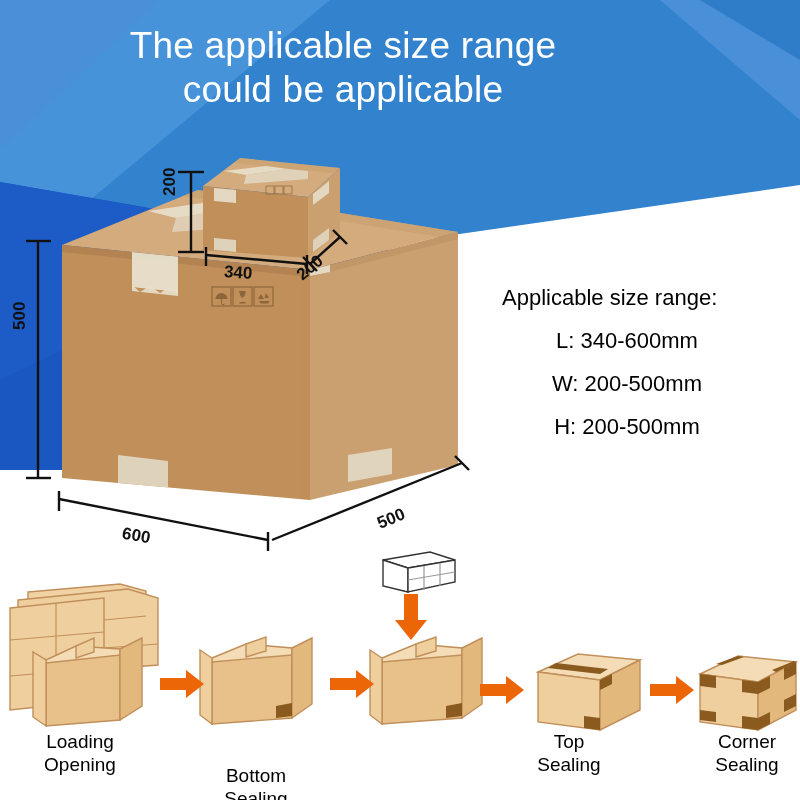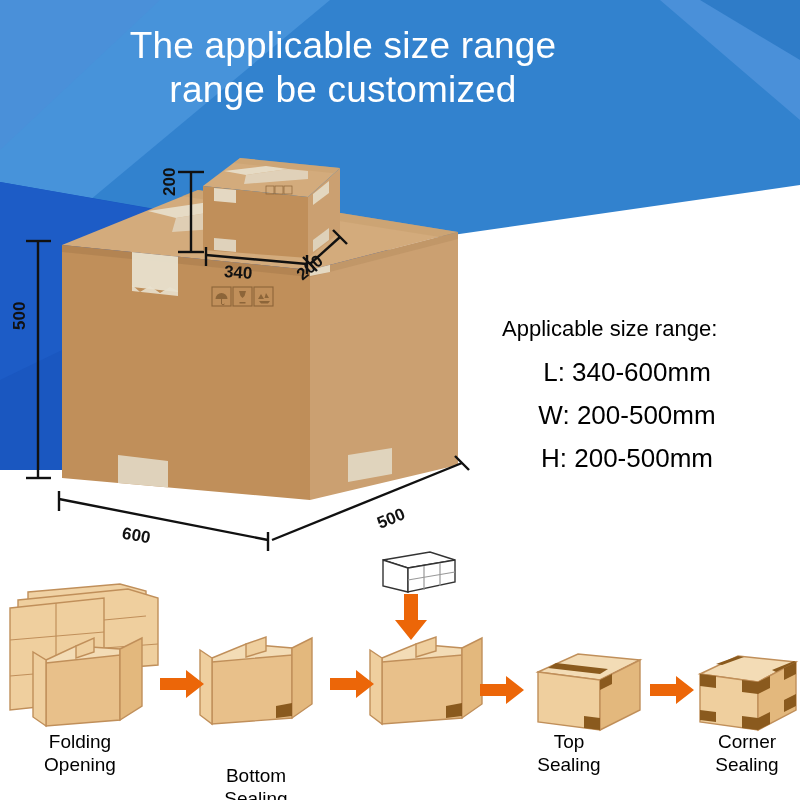--- a/index.html
+++ b/index.html
@@ -48,24 +48,23 @@
     top: 283px;
     width: 300px;
     z-index: 5;
     color: #000000;
   }
   #spec-heading {
     font-size: 22px;
     line-height: 30px;
     text-align: left;
     padding-left: 16px;
-    margin-top: 31px;
   }
   .spec-line {
-    font-size: 26px;
+    font-size: 22px;
     line-height: 30px;
     text-align: center;
     padding-top: 13px;
     padding-right: 18px;
   }
   
   .dim-label {
     position: absolute;
     color: #111111;
     font-size: 17px;
@@ -101,21 +100,21 @@
     <polygon points="700,0 800,0 800,60" fill="#2f7cc8"></polygon>
 
     <polygon points="0,182 420,255 170,470 0,470" fill="#1a57c0"></polygon>
     <polygon points="0,182 300,235 0,380" fill="#1d5cc6"></polygon>
 
     <polygon points="0,300 800,185 800,800 0,800" fill="#ffffff" opacity="0"></polygon>
   </svg>
 
   <div id="title-block">
     <div class="title-line">The applicable size range</div>
-    <div class="title-line">range be customized</div>
+    <div class="title-line">could be applicable</div>
   </div>
 
   <svg id="art-svg" viewBox="0 0 800 800">
 
     <defs>
       <clipPath id="clip-big-front">
         <polygon points="62,245 310,270 310,500 62,478"></polygon>
       </clipPath>
       <clipPath id="clip-big-side">
         <polygon points="310,270 458,232 458,465 310,500"></polygon>
@@ -297,21 +296,21 @@
 
   <div class="dim-label" style="left:296px; top:258px; transform:rotate(-40deg);">200</div>
 
   <div class="dim-label" style="left:10px; top:330px; transform:rotate(-90deg); transform-origin:left top;">500</div>
 
   <div class="dim-label" style="left:122px; top:526px; transform:rotate(10deg);">600</div>
 
   <div class="dim-label" style="left:377px; top:509px; transform:rotate(-22deg);">500</div>
 
   <div class="step-label" style="left:5px; top:730px;">
-    <div>Folding</div>
+    <div>Loading</div>
     <div>Opening</div>
   </div>
   <div class="step-label" style="left:181px; top:764px;">
     <div>Bottom</div>
     <div>Sealing</div>
   </div>
   <div class="step-label" style="left:494px; top:730px;">
     <div>Top</div>
     <div>Sealing</div>
   </div>

